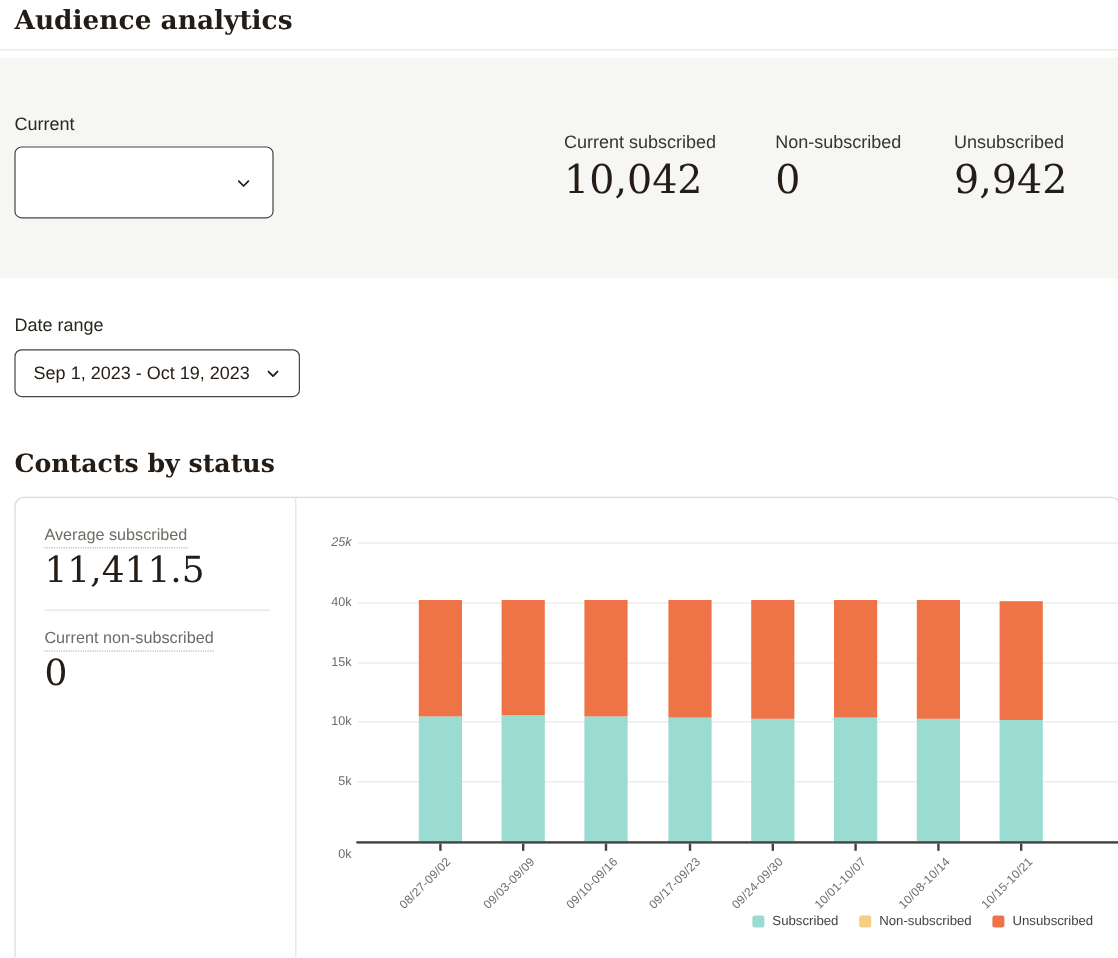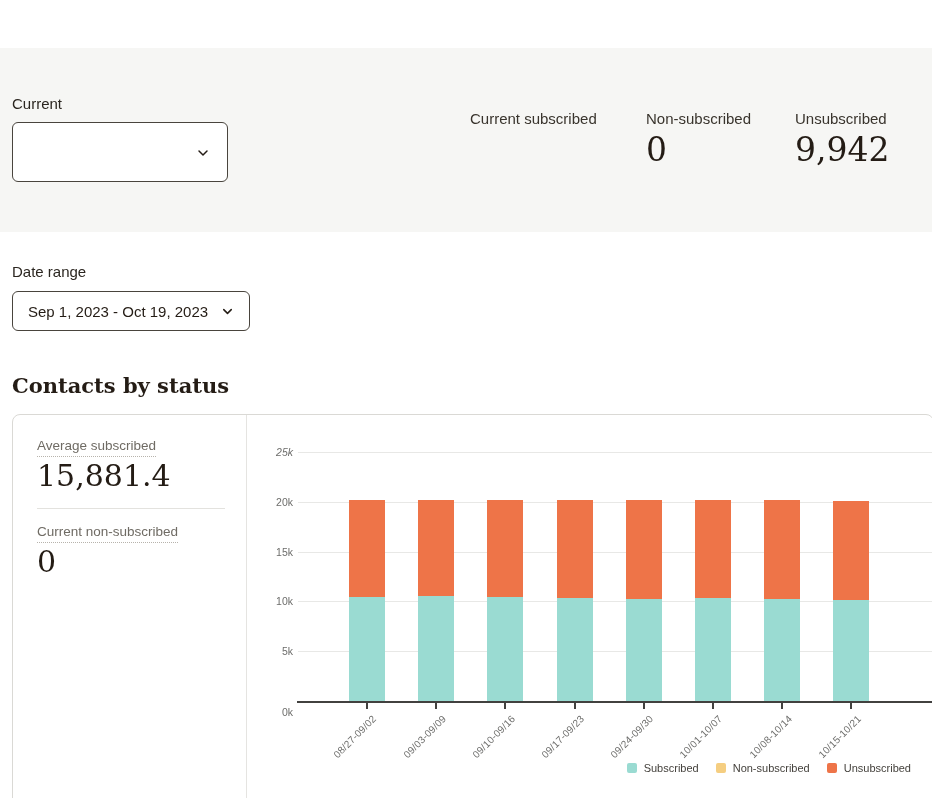--- a/index.html
+++ b/index.html
@@ -70,32 +70,36 @@
   }
   .legend { position:absolute; display:flex; align-items:center; gap:17px; }
   .legend-item { display:flex; align-items:center; gap:7px; font-size:11px; color:#45423d; cursor:pointer; }
   .legend-swatch { width:10px; height:10px; border-radius:2px; flex:none; }
 </style>
 </head>
 <body>
 
 <div class="page">
 
+  <div class="header">
+    <h1 class="page-title">Audience analytics</h1>
+  </div>
 
   <div class="gray-band">
     <div class="field-label audience-label">Current</div>
     <div class="audience-select">
       <span></span>
       <svg class="chev" width="16" height="16" viewBox="0 0 24 24" fill="none" stroke="#241c15" stroke-width="2.2" stroke-linecap="round" stroke-linejoin="round">
           <polyline points="6 9 12 15 18 9"></polyline>
         </svg>
     </div>
 
     <div class="stat" style="left:470px">
       <div class="stat-label">Current subscribed</div>
+      <div class="stat-value">10,042</div>
     </div>
     <div class="stat" style="left:646px">
       <div class="stat-label">Non-subscribed</div>
       <div class="stat-value">0</div>
     </div>
     <div class="stat" style="left:795px">
       <div class="stat-label">Unsubscribed</div>
       <div class="stat-value">9,942</div>
     </div>
   </div>
@@ -106,35 +110,35 @@
     <svg width="15" height="15" viewBox="0 0 24 24" fill="none" stroke="#241c15" stroke-width="2.4" stroke-linecap="round" stroke-linejoin="round">
         <polyline points="6 9 12 15 18 9"></polyline>
       </svg>
   </div>
 
   <h2 class="section-title">Contacts by status</h2>
 
   <div class="card">
     <div class="summary-panel">
       <span class="avg-label avg-1-label">Average subscribed</span>
-      <div class="avg-value avg-1-value">15,881.4</div>
+      <div class="avg-value avg-1-value">11,411.5</div>
       <div class="panel-divider"></div>
       <span class="avg-label avg-2-label">Current non-subscribed</span>
       <div class="avg-value avg-2-value">0</div>
     </div>
     <div class="chart-area" id="chart">
         <div class="y-tick-label" style="left: 236px; top: 280px; margin-top: 11px;">0k</div>
         <div class="gridline" style="left: 285px; width: 637px; top: 236px;"></div>
         <div class="y-tick-label" style="left: 236px; top: 230px;">5k</div>
         <div class="gridline" style="left: 285px; width: 637px; top: 186px;"></div>
         <div class="y-tick-label" style="left: 236px; top: 180px;">10k</div>
         <div class="gridline" style="left: 285px; width: 637px; top: 137px;"></div>
         <div class="y-tick-label" style="left: 236px; top: 131px;">15k</div>
         <div class="gridline" style="left: 285px; width: 637px; top: 87px;"></div>
-        <div class="y-tick-label" style="left: 236px; top: 81px;">20k</div>
+        <div class="y-tick-label" style="left: 236px; top: 81px;">40k</div>
         <div class="gridline" style="left: 285px; width: 637px; top: 37px;"></div>
         <div class="y-tick-label" style="left: 236px; top: 31px; font-style: italic;">25k</div>
         <div class="bar-seg" style="left: 336px; width: 36px; top: 181.918px; height: 104.082px; background: rgb(154, 219, 210);"></div>
         <div class="bar-seg" style="left: 336px; width: 36px; top: 85.306px; height: 96.612px; background: rgb(238, 116, 72);"></div>
         <div class="axis-tick" style="left: 353px; top: 288px;"></div>
         <div class="x-label" style="left: 358px; top: 298px;">
           <span>08/27-09/02</span>
         </div>
         <div class="bar-seg" style="left: 405.2px; width: 36px; top: 180.922px; height: 105.078px; background: rgb(154, 219, 210);"></div>
         <div class="bar-seg" style="left: 405.2px; width: 36px; top: 85.306px; height: 95.616px; background: rgb(238, 116, 72);"></div>

